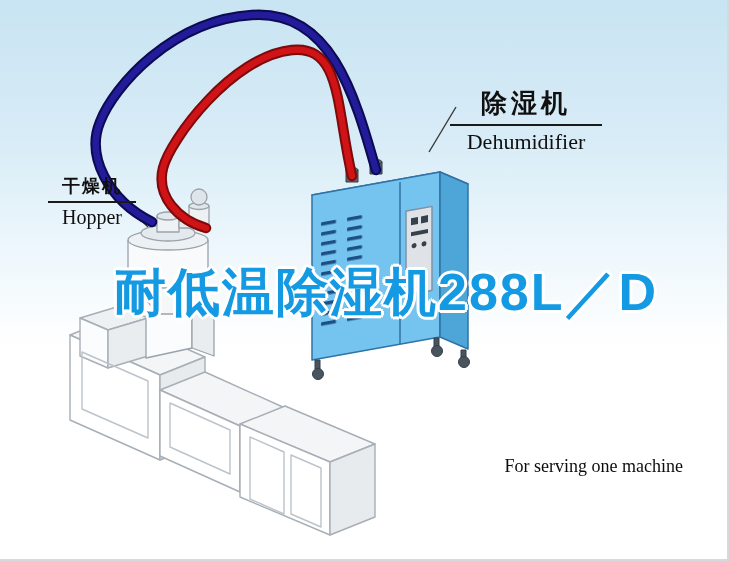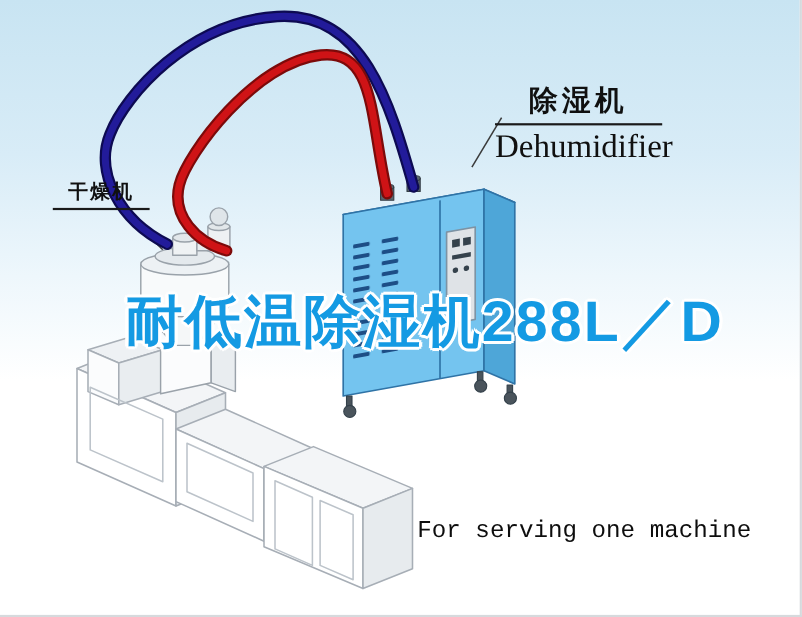--- a/index.html
+++ b/index.html
@@ -4,37 +4,37 @@
 <style>
   html,body{margin:0;padding:0;background:#ffffff;}
   .canvas{
     position:relative;width:729px;height:561px;overflow:hidden;box-sizing:border-box;
     font-family:"Liberation Sans",sans-serif;
     background:linear-gradient(180deg,#c8e4f2 0%,#d8ecf7 25%,#eef7fc 45%,#ffffff 62%,#ffffff 100%);
     border-right:2px solid #d6dadd;border-bottom:2px solid #d6dadd;
   }
   .svg-layer{position:absolute;left:0;top:0;width:729px;height:561px;}
   .label{position:absolute;text-align:center;color:#101010;}
-  .label-cn{font-weight:bold;border-bottom:2px solid #1a1a1a;padding:0 2px 3px 2px;}
+  .label-cn{font-weight:bold;border-bottom:2px solid #1a1a1a;padding:0 2px 3px 2px;margin-top:12px;}
   .label-en{font-family:"Liberation Serif",serif;margin-top:3px;}
   #hopper-label{left:48px;top:162px;width:88px;}
   #hopper-label .label-cn{font-size:18px;letter-spacing:2px;}
   #hopper-label .label-en{font-size:20px;}
   #dehum-label{left:450px;top:74px;width:152px;}
   #dehum-label .label-cn{font-size:26px;letter-spacing:4px;}
-  #dehum-label .label-en{font-size:30px;}
+  #dehum-label .label-en{font-size:22px;}
   .headline{
     position:absolute;left:114px;top:258px;white-space:nowrap;
     font-size:52px;font-weight:bold;letter-spacing:2px;color:#149ae3;
     text-shadow:-2px -2px 0 #fff,2px -2px 0 #fff,-2px 2px 0 #fff,2px 2px 0 #fff,
                 0 -3px 0 #fff,0 3px 0 #fff,-3px 0 0 #fff,3px 0 0 #fff;
   }
   .caption{position:absolute;right:44px;top:450px;text-align:right;color:#0d0d0d;}
   .caption-cn{font-size:28px;font-weight:bold;letter-spacing:1.5px;}
-  .caption-en{font-family:Liberation Mono, monospace;font-size:22px;margin-top:20px;}
+  .caption-en{font-family:Liberation Serif, serif;font-size:18px;margin-top:6px;}
 </style>
 </head>
 <body>
 
 <div class="canvas">
 
   <svg class="svg-layer" viewBox="0 0 729 561">
     <defs>
       <pattern id="vents" patternUnits="userSpaceOnUse" x="321" y="224" width="26" height="10">
         <rect x="0" y="0" width="15" height="3.6" rx="1.2" fill="#1d4e86"></rect>
@@ -112,20 +112,21 @@
     <g fill="none" stroke-linecap="round">
       <path d="M152,222 C108,200 86,156 100,122 C114,86 172,20 252,15 C330,10 354,92 376,170" stroke="#0d0a52" stroke-width="10.5"></path>
       <path d="M152,222 C108,200 86,156 100,122 C114,86 172,20 252,15 C330,10 354,92 376,170" stroke="#221b9a" stroke-width="6.5"></path>
       <path d="M206,228 C178,220 156,196 163,168 C170,140 232,56 292,50 C342,45 336,108 352,176" stroke="#7c0a0a" stroke-width="10.5"></path>
       <path d="M206,228 C178,220 156,196 163,168 C170,140 232,56 292,50 C342,45 336,108 352,176" stroke="#cf1316" stroke-width="6.5"></path>
     </g>
   </svg>
 
   <div class="label" id="hopper-label">
     <div class="label-cn">干燥机</div>
+    <div class="label-en">Hopper</div>
   </div>
 
   <div class="label" id="dehum-label">
     <div class="label-cn">除湿机</div>
     <div class="label-en">Dehumidifier</div>
   </div>
 
   <div class="headline">耐低温除湿机288L／D</div>
 
   <div class="caption">

